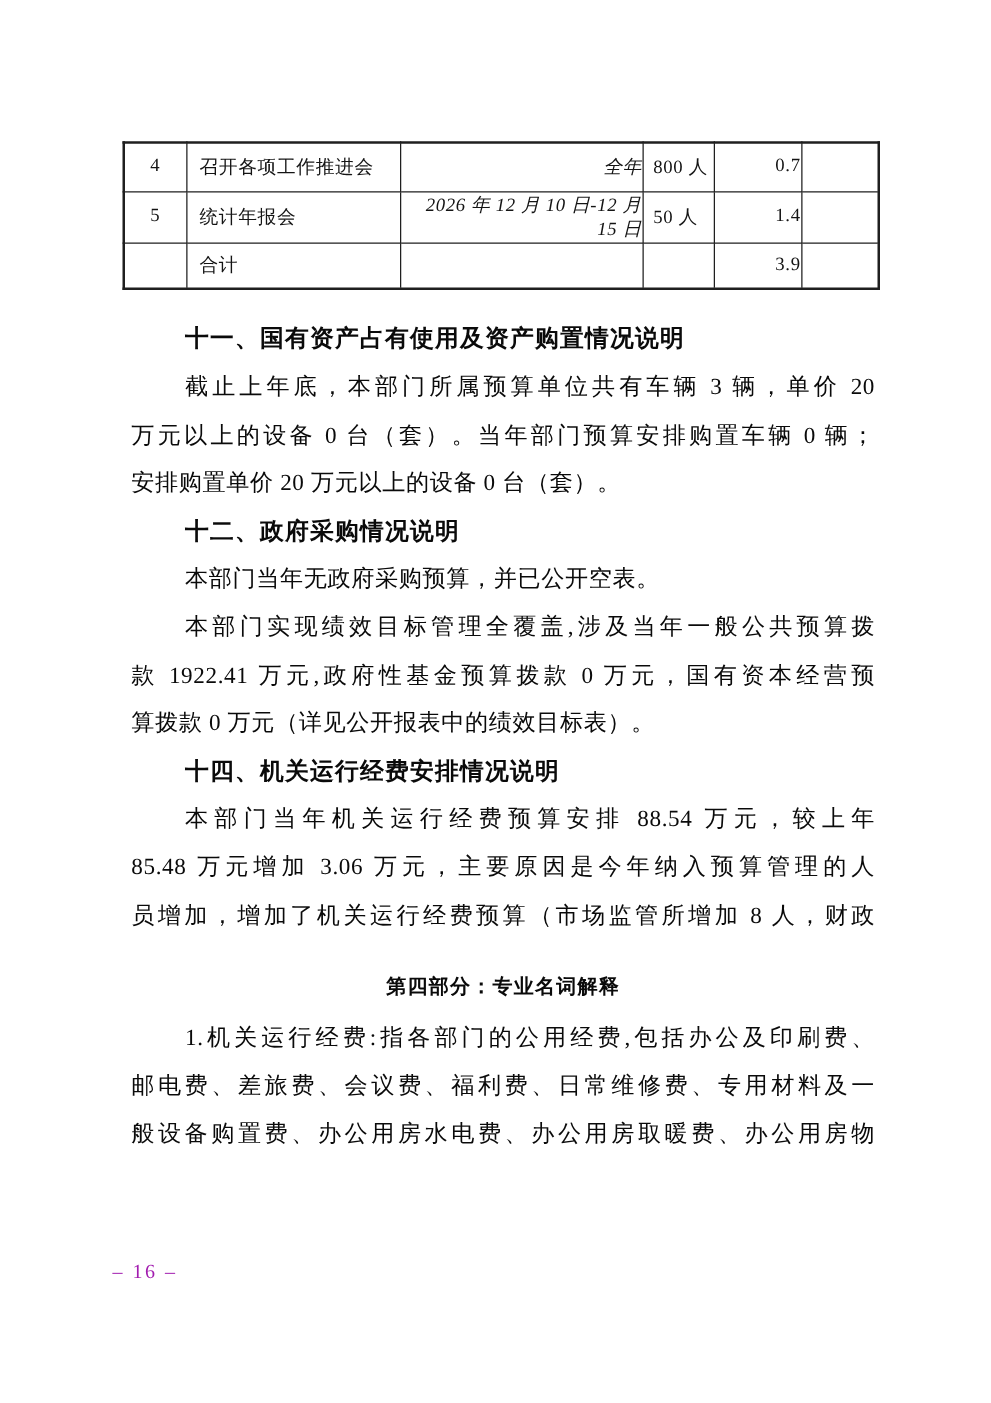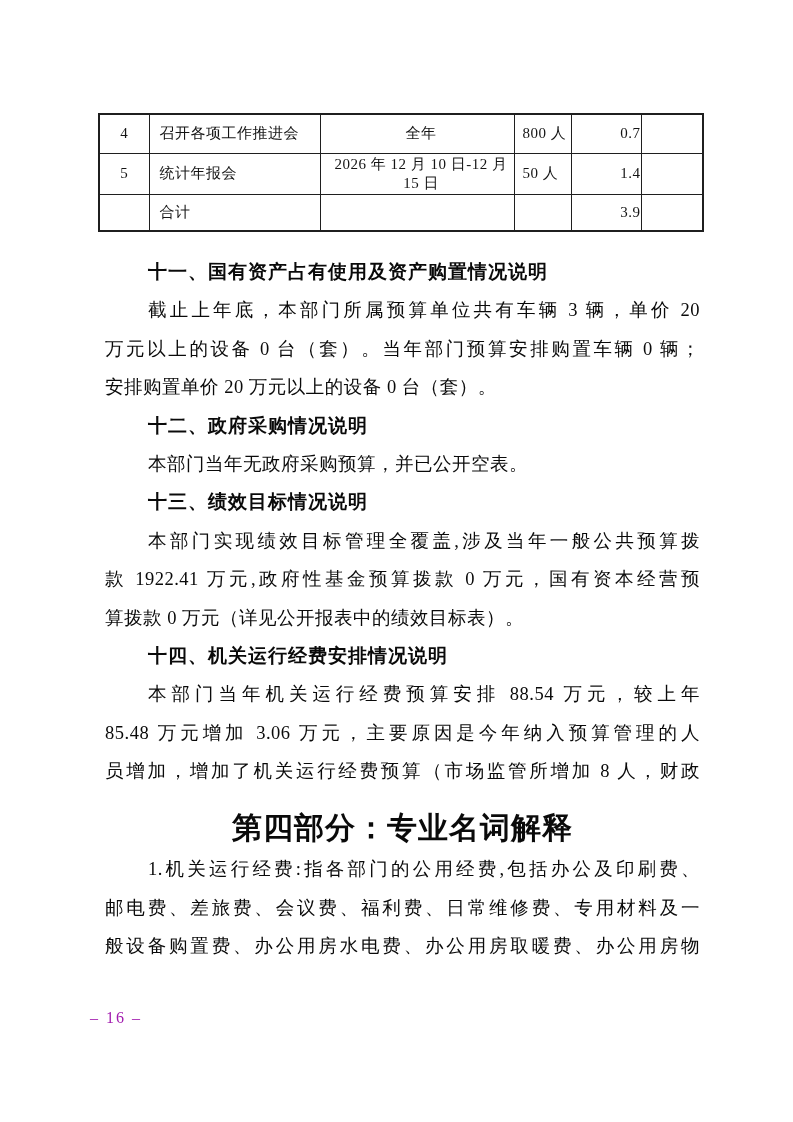--- a/index.html
+++ b/index.html
@@ -17,41 +17,41 @@
   }
   .budget-table td {
     border:1px solid #1f1f1f; padding:0; overflow:hidden;
     vertical-align:middle; letter-spacing:0.5px;
   }
   .budget-table tr.r0 { height:39px; }
   .budget-table tr.r1 { height:41px; }
   .budget-table tr.r2 { height:37px; }
   td.cell-no     { text-align:center; }
   td.cell-name   { text-align:left; padding-left:10px; }
-  td.cell-time   { text-align:center; padding-left:8px; }
+  td.cell-time   { text-align:right; padding-left:8px;font-style:italic; }
   td.cell-people { text-align:left; padding-left:8px; }
   td.cell-amount { text-align:right; }
   td.cell-note   { }
 
   
   .content { position:absolute; left:105px; top:253px; width:595px; }
   .line {
     line-height:38.4px; height:38.4px; overflow:hidden;
     font-size:18.5px; letter-spacing:0.5px; white-space:pre-wrap;
   }
   .line.first { text-indent:43px; }
   .line.fill  { text-align:justify; text-align-last:justify; }
   .line.h2 {
     font-family:"Liberation Sans", sans-serif; font-weight:700;
     font-size:19px; text-indent:43px; letter-spacing:1px;
   }
   .line.title {
     height:44px; line-height:44px; margin-top:16px;
     text-align:center; text-align-last:center; text-indent:0;
-    font-weight:700; font-size:30px; letter-spacing:1px;
+    font-weight:700; font-size:16px; letter-spacing:1px;
     font-family:"Liberation Serif", serif;
   }
 
   .page-number {
     position:absolute; left:90px; top:1009px;
     font-size:16px; letter-spacing:2px; color:#a21caf;
   }
 </style>
 </head>
 <body>
@@ -95,21 +95,20 @@
       </tbody>
   </table>
 
   <div class="content">
       <div class="line h2">十一、国有资产占有使用及资产购置情况说明</div>
       <div class="line first fill">截止上年底，本部门所属预算单位共有车辆 3 辆，单价 20</div>
       <div class="line fill">万元以上的设备 0 台（套）。当年部门预算安排购置车辆 0 辆；</div>
       <div class="line">安排购置单价 20 万元以上的设备 0 台（套）。</div>
       <div class="line h2">十二、政府采购情况说明</div>
       <div class="line first">本部门当年无政府采购预算，并已公开空表。</div>
-      <div class="line h2">十三、绩效目标情况说明</div>
       <div class="line first fill">本部门实现绩效目标管理全覆盖,涉及当年一般公共预算拨</div>
       <div class="line fill">款 1922.41 万元,政府性基金预算拨款 0 万元，国有资本经营预</div>
       <div class="line">算拨款 0 万元（详见公开报表中的绩效目标表）。</div>
       <div class="line h2">十四、机关运行经费安排情况说明</div>
       <div class="line first fill">本部门当年机关运行经费预算安排 88.54 万元，较上年</div>
       <div class="line fill">85.48 万元增加 3.06 万元，主要原因是今年纳入预算管理的人</div>
       <div class="line fill">员增加，增加了机关运行经费预算（市场监管所增加 8 人，财政</div>
       <div class="line title">第四部分：专业名词解释</div>
       <div class="line first fill">1.机关运行经费:指各部门的公用经费,包括办公及印刷费、</div>
       <div class="line fill">邮电费、差旅费、会议费、福利费、日常维修费、专用材料及一</div>

